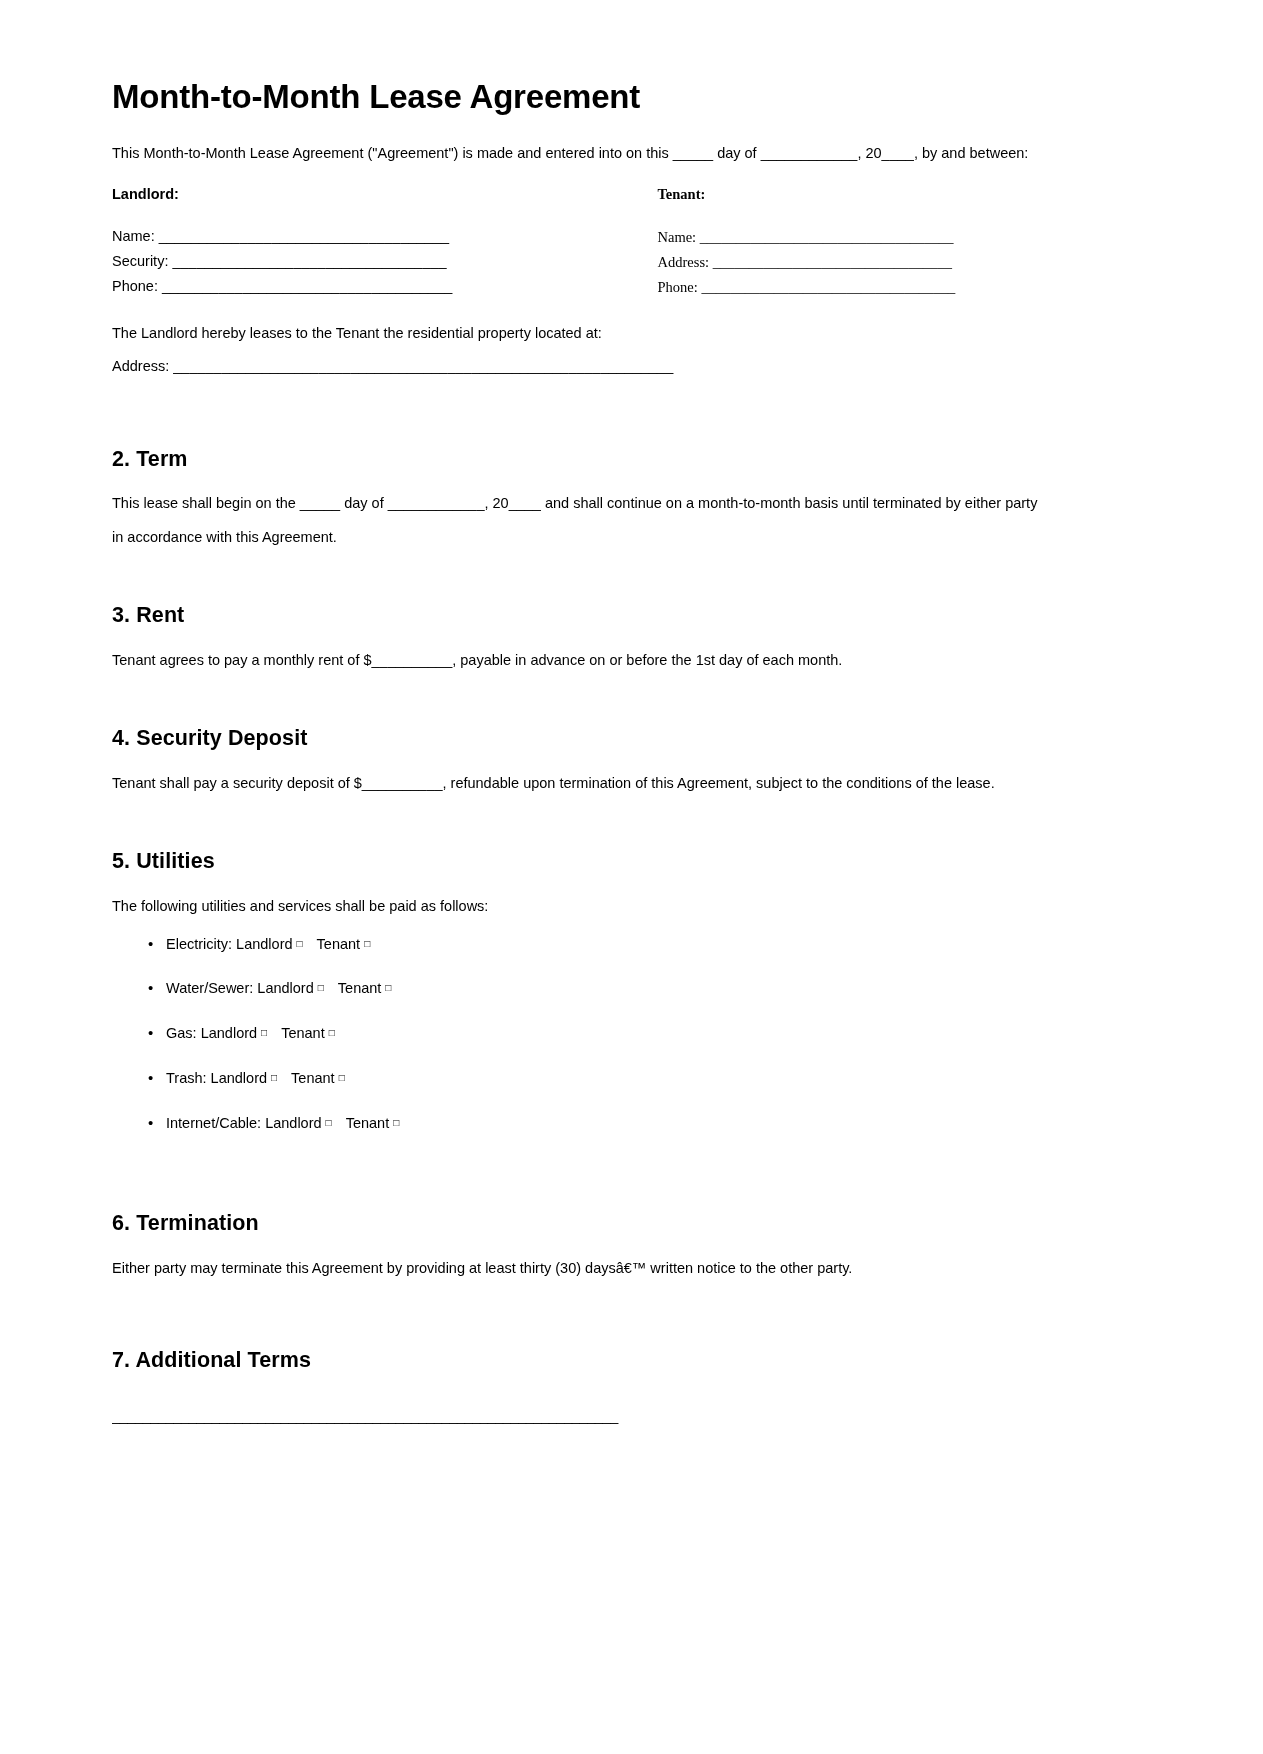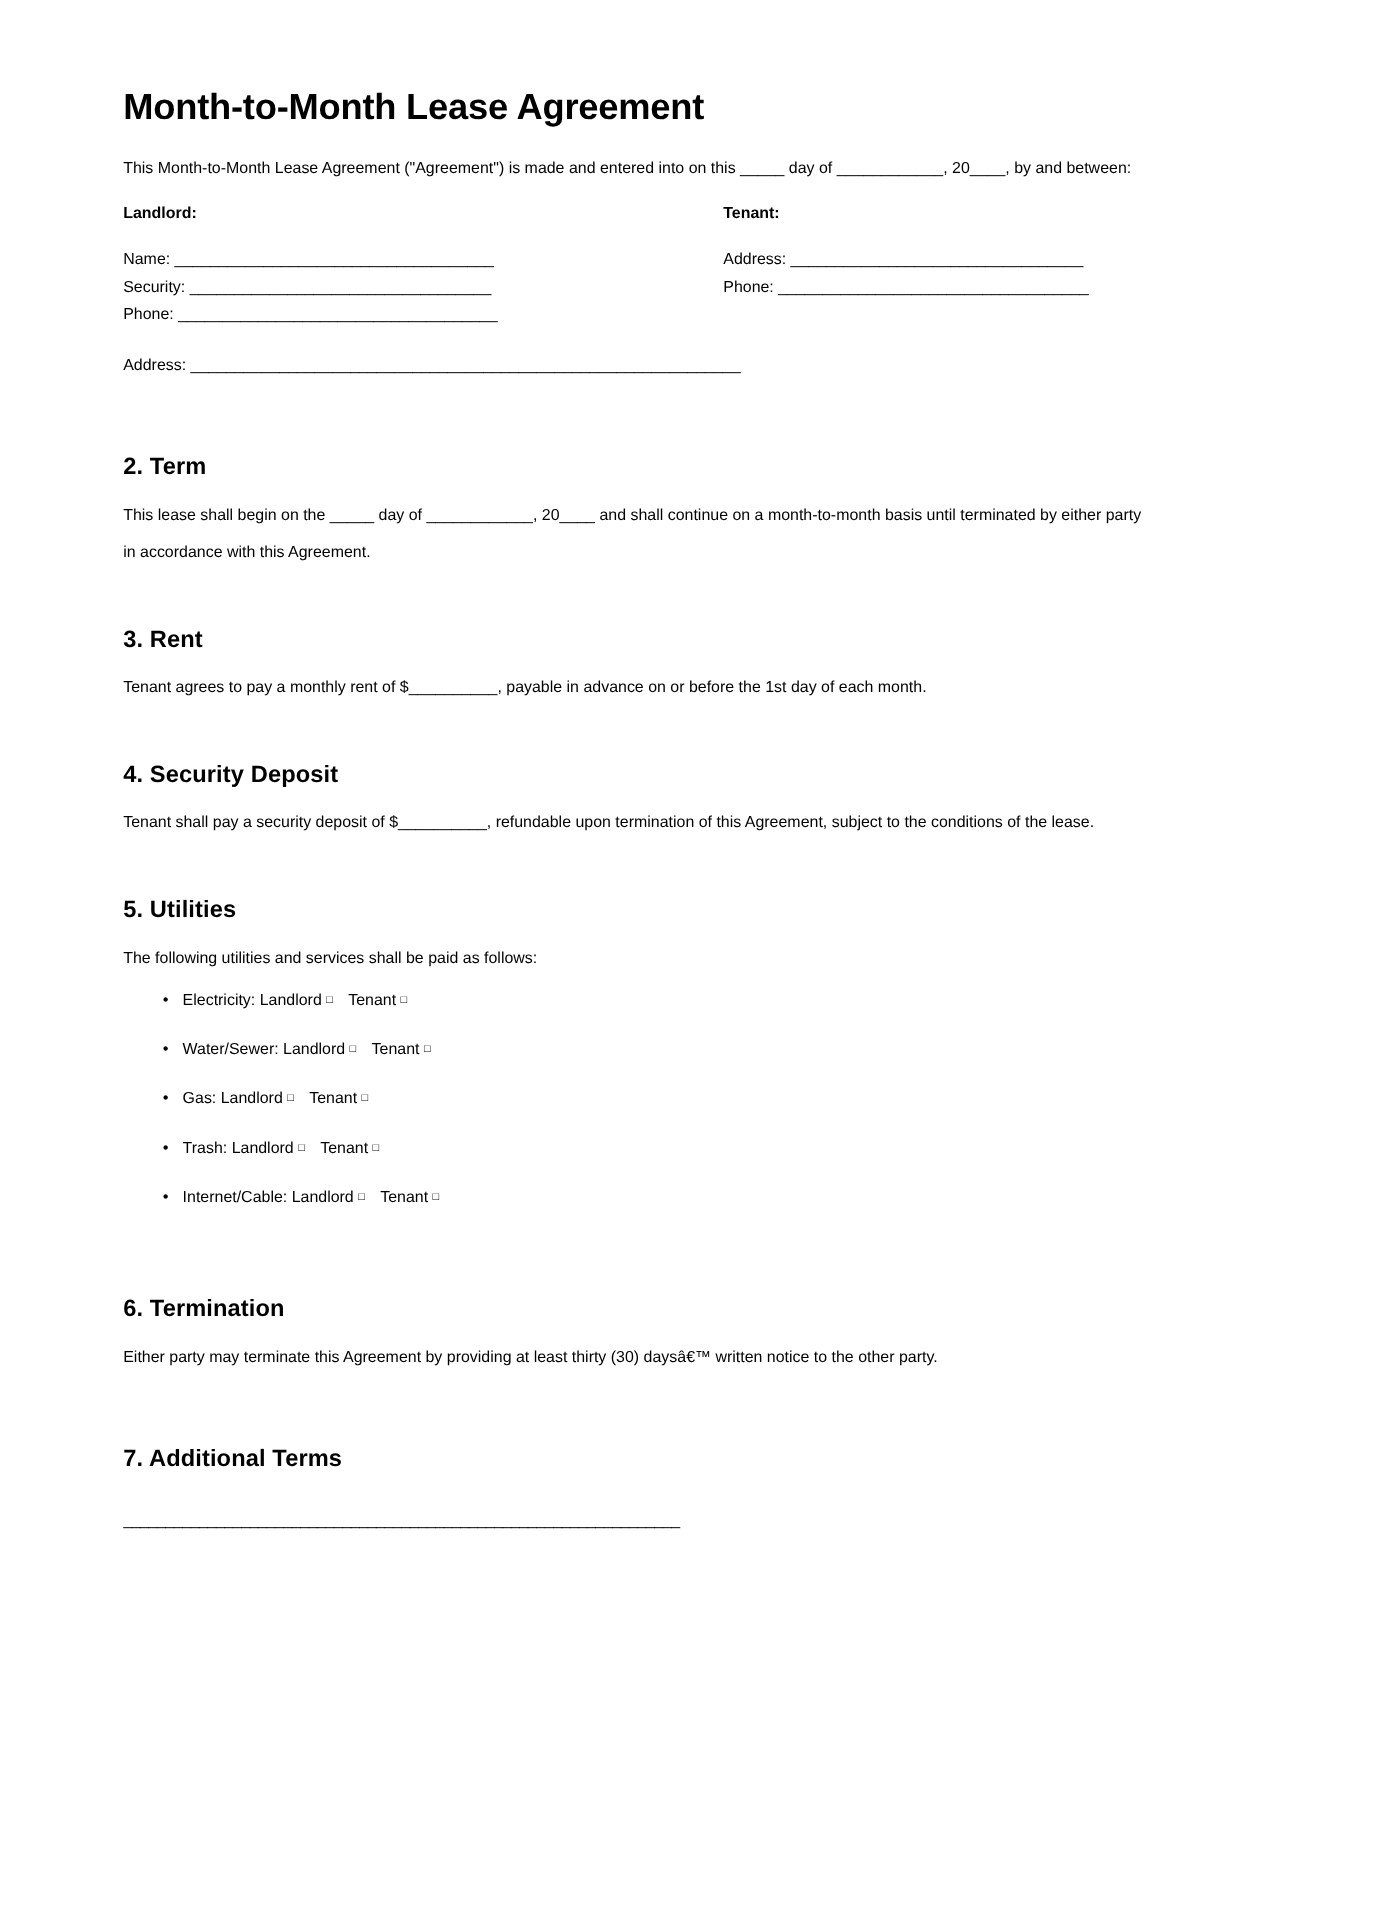--- a/index.html
+++ b/index.html
@@ -38,20 +38,21 @@
     display: flex;
     width: 100%;
     margin-bottom: 22px;
   }
   .party-col {
     width: 50%;
     box-sizing: border-box;
   }
   .party-col.right {
     padding-left: 22px;
+    font-family: Liberation Serif, serif;
   }
   .party-heading {
     font-size: 14.5px;
     font-weight: bold;
     margin: 0 0 22px 0;
   }
   .party-line {
     font-size: 14.5px;
     line-height: 1.72;
     white-space: nowrap;
@@ -123,25 +124,27 @@
 
   <div class="parties">
     <div class="party-col">
       <div class="party-heading">Landlord:</div>
       <div class="party-line">Name: ____________________________________</div>
       <div class="party-line">Security: __________________________________</div>
       <div class="party-line">Phone: ____________________________________</div>
     </div>
     <div class="party-col right">
       <div class="party-heading">Tenant:</div>
+      <div class="party-line">Name: ___________________________________</div>
       <div class="party-line">Address: _________________________________</div>
       <div class="party-line">Phone: ___________________________________</div>
     </div>
   </div>
 
+  <p class="body-text">The Landlord hereby leases to the Tenant the residential property located at:</p>
   <p class="body-text last">Address: ______________________________________________________________</p>
 
   <div class="spacer-md"></div>
 
   <h2 class="section-heading">2. Term</h2>
   <p class="body-text">This lease shall begin on the _____ day of ____________, 20____ and shall continue on a month-to-month basis until terminated by either party</p>
   <p class="body-text last">in accordance with this Agreement.</p>
 
   <div class="spacer-sm"></div>
 

